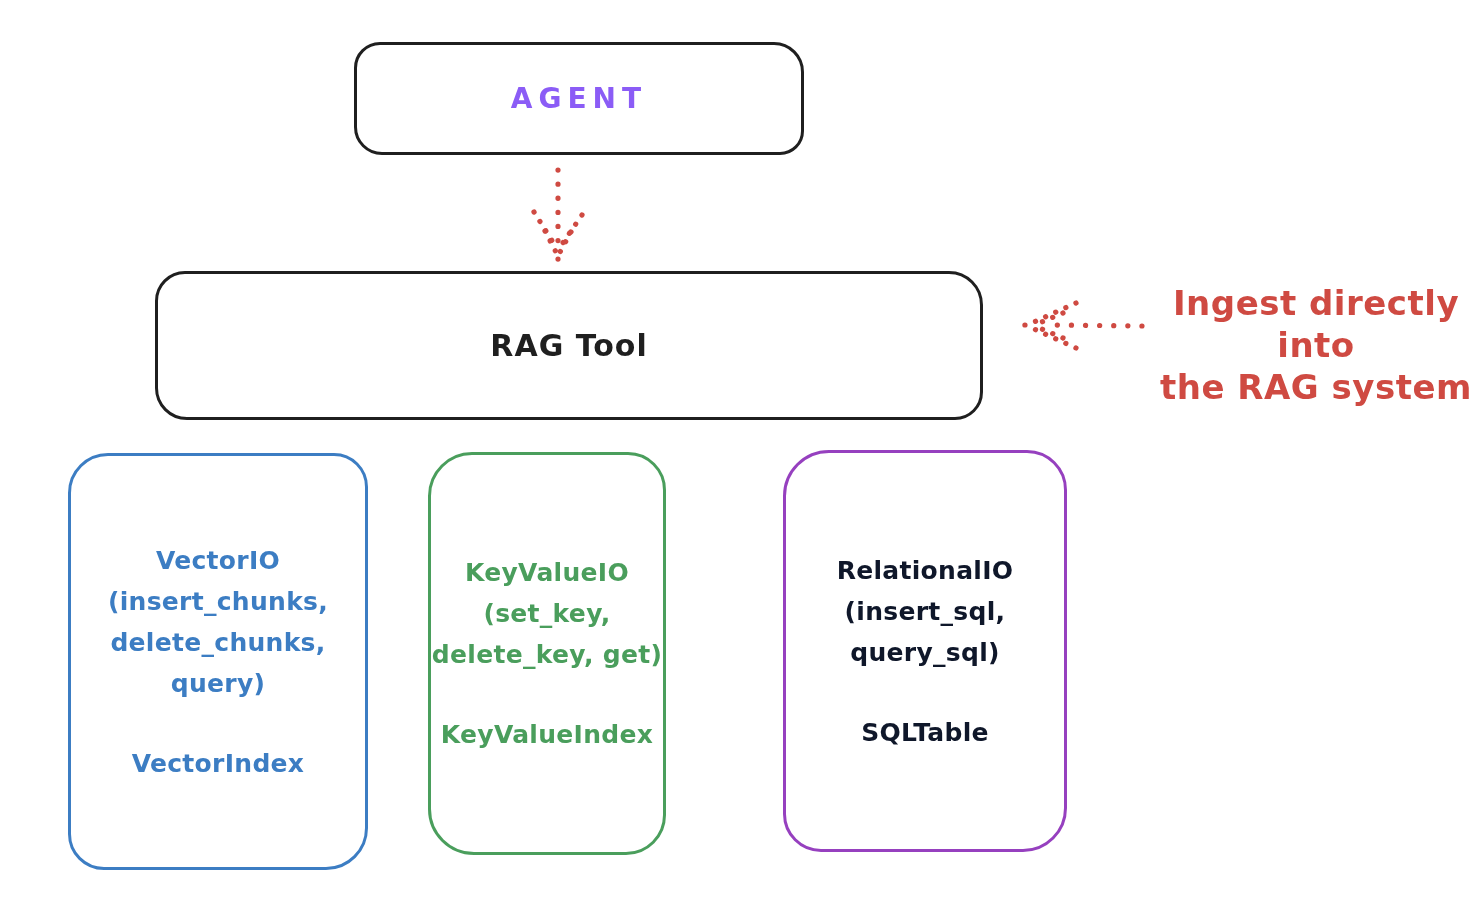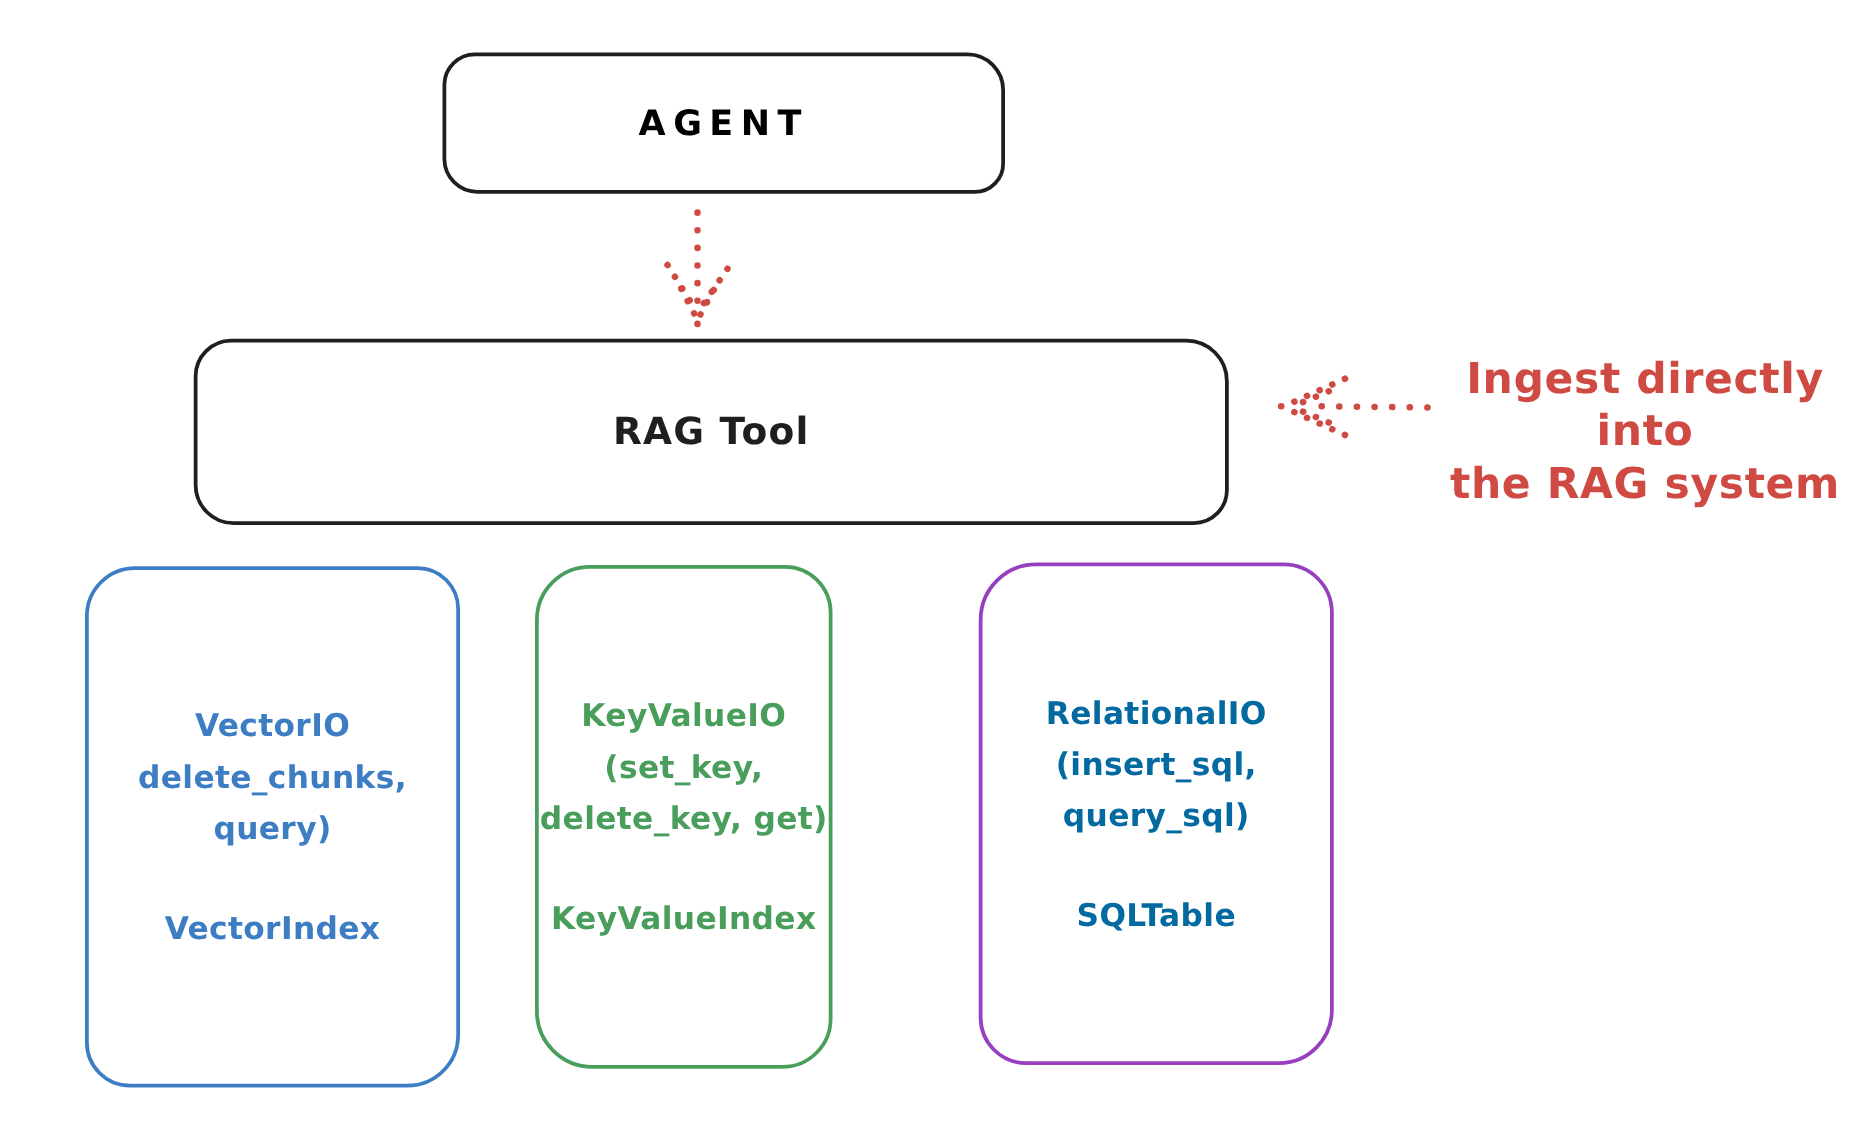--- a/index.html
+++ b/index.html
@@ -30,21 +30,21 @@
     align-items: center;
     justify-content: center;
   }
   .node-agent {
     left: 354px; top: 42px;
     width: 450px; height: 113px;
     border: 3.5px solid #1f1f1f;
     border-radius: 26px 30px 24px 28px;
   }
   .node-agent .label {
-    color: #000000;
+    color: #8b5cf6;
     font-size: 28px;
     font-weight: 600;
     letter-spacing: 6px;
   }
   .node-rag {
     left: 155px; top: 271px;
     width: 828px; height: 149px;
     border: 3.5px solid #1f1f1f;
     border-radius: 30px 34px 28px 32px;
   }
@@ -94,21 +94,21 @@
     width: 238px; height: 403px;
     border: 3.5px solid #4a9e5c;
     border-radius: 44px 38px 40px 46px;
     color: #4a9e5c;
   }
   .card-relational {
     left: 783px; top: 450px;
     width: 284px; height: 402px;
     border: 3.5px solid #9640bf;
     border-radius: 46px 40px 44px 38px;
-    color: #0369a1;
+    color: #0f172a;
   }
   .dotted {
     stroke: #cf4a42;
     stroke-width: 5.2;
     stroke-linecap: round;
     fill: none;
     stroke-dasharray: 0.1 14;
   }
   .dotted-fine {
     stroke: #cf4a42;
@@ -150,20 +150,21 @@
     <span class="label">RAG Tool</span>
   </div>
 
   <div class="annotation">
     <div>Ingest directly into</div>
     <div>the RAG system</div>
   </div>
 
   <div class="card card-vector">
     <div>VectorIO</div>
+    <div>(insert_chunks,</div>
     <div>delete_chunks,</div>
     <div>query)</div>
     <div class="footer">VectorIndex</div>
   </div>
 
   <div class="card card-keyvalue">
     <div>KeyValueIO</div>
     <div>(set_key,</div>
     <div>delete_key, get)</div>
     <div class="footer">KeyValueIndex</div>

